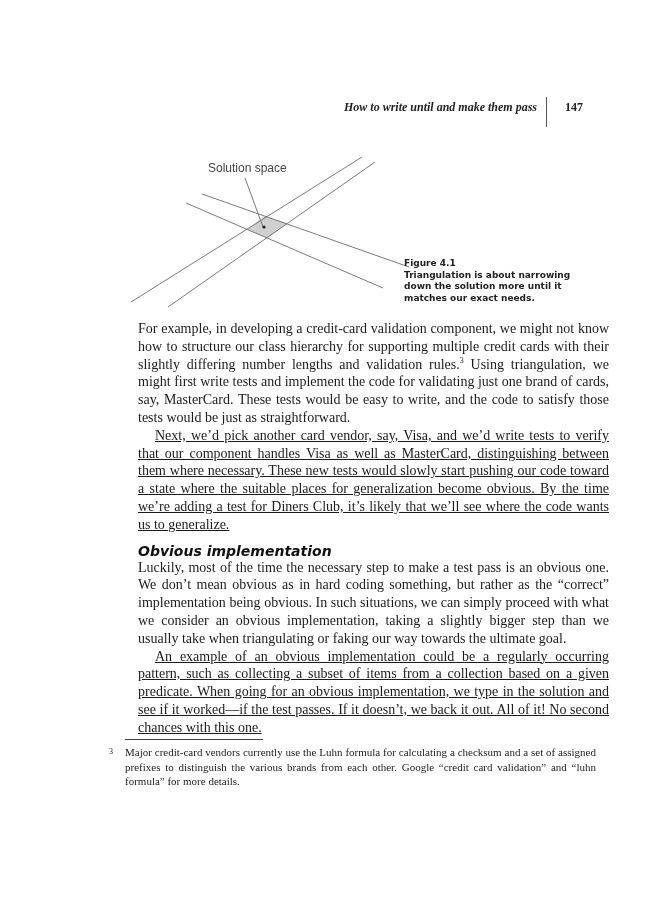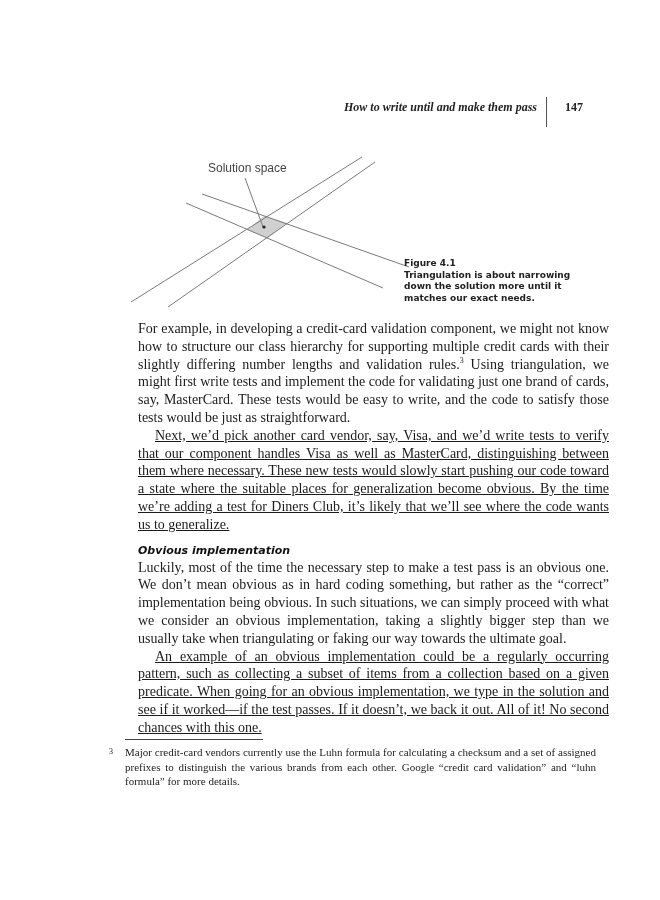--- a/index.html
+++ b/index.html
@@ -28,21 +28,21 @@
 
   .body-text {
     position: absolute; left: 122px; width: 471px; top: 320px;
     font-size: 14px; line-height: 17.8px; text-align: justify; color: #1b1b1b; margin-left: 16px;
   }
   .body-text p { margin: 0; }
   .body-text p.indent { text-indent: 17px; text-decoration: underline; }
   .body-text sup { font-size: 8px; line-height: 0; }
   .subhead {
     margin-top: 9px; font-family: "DejaVu Sans", "Liberation Sans", sans-serif;
-    font-weight: bold; font-style: italic; font-size: 11px; line-height: 16px; color: #111;
+    font-weight: bold; font-style: italic; font-size: 14px; line-height: 16px; color: #111;
   }
 
   .fn-rule { position: absolute; left: 125px; top: 739px; width: 138px; height: 1px; background: #444; }
   .footnote {
     position: absolute; left: 125px; top: 745px; width: 471px;
     font-size: 11px; line-height: 14.5px; text-align: justify; color: #222;
   }
   .fn-mark { position: absolute; left: -16px; top: 0; font-size: 8px; }
 </style>
 </head>

